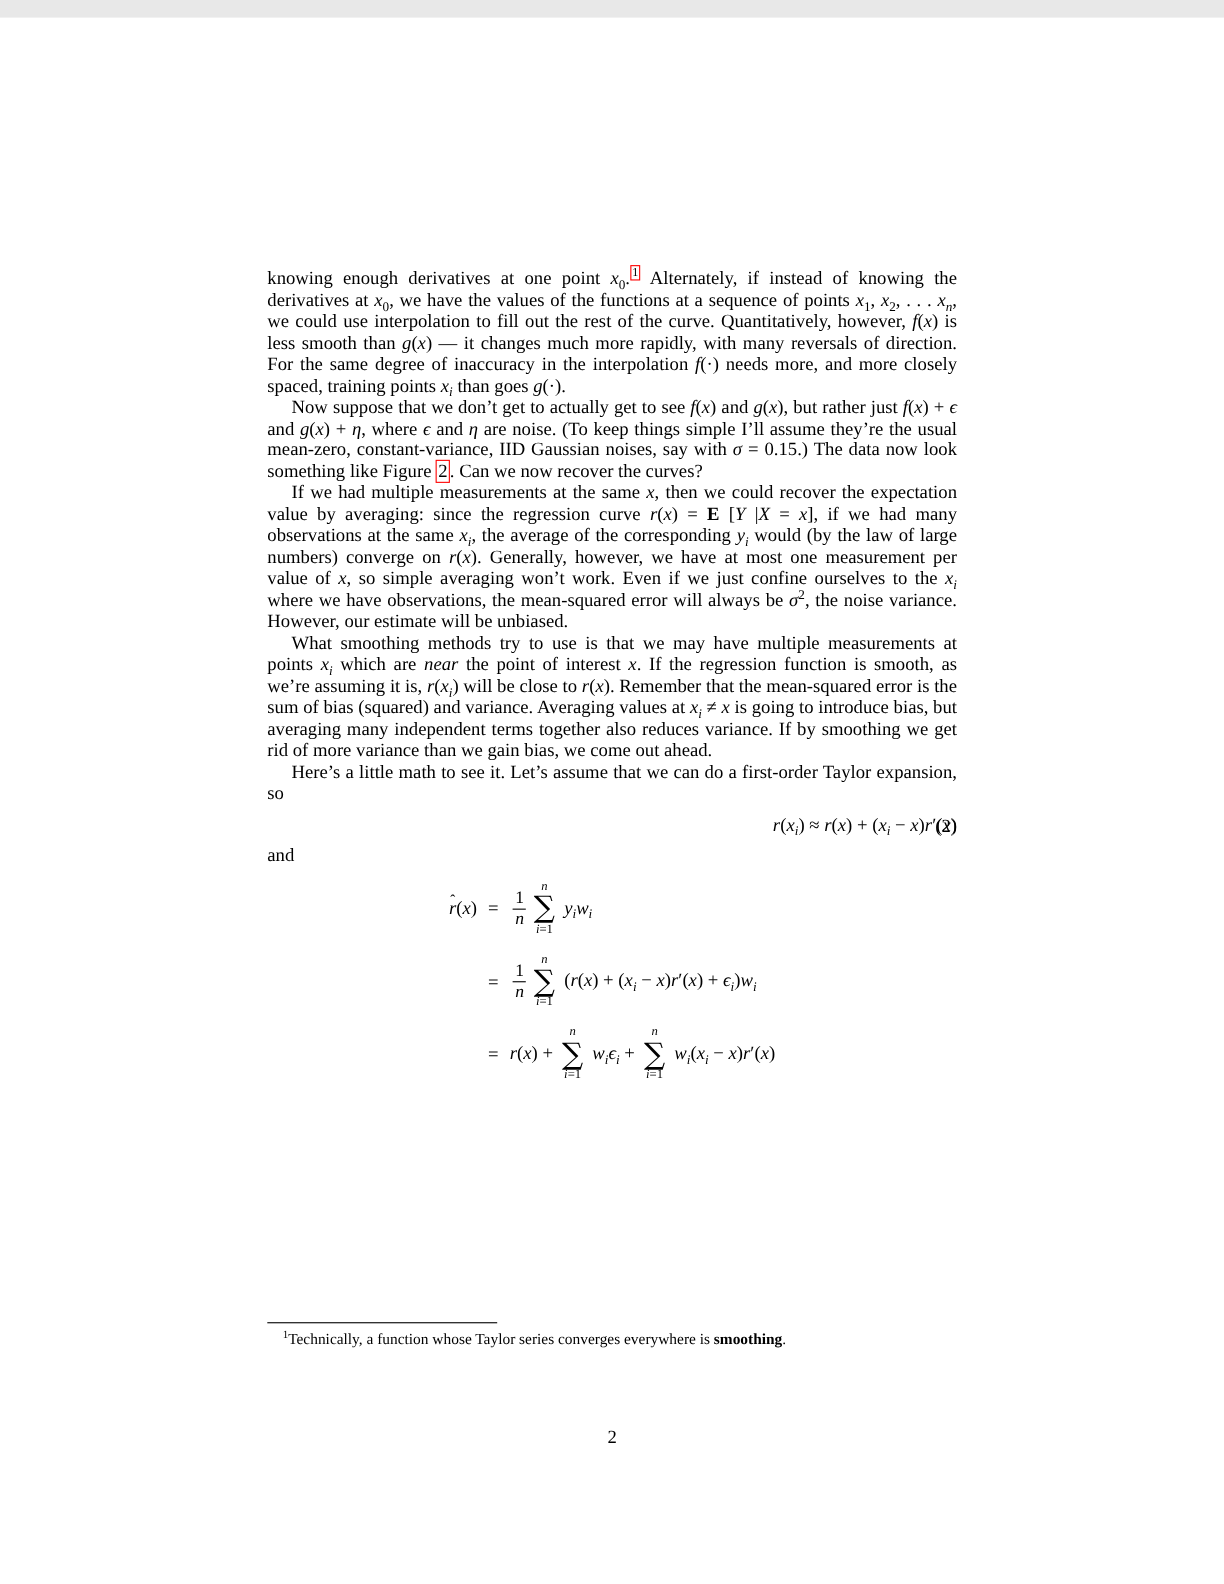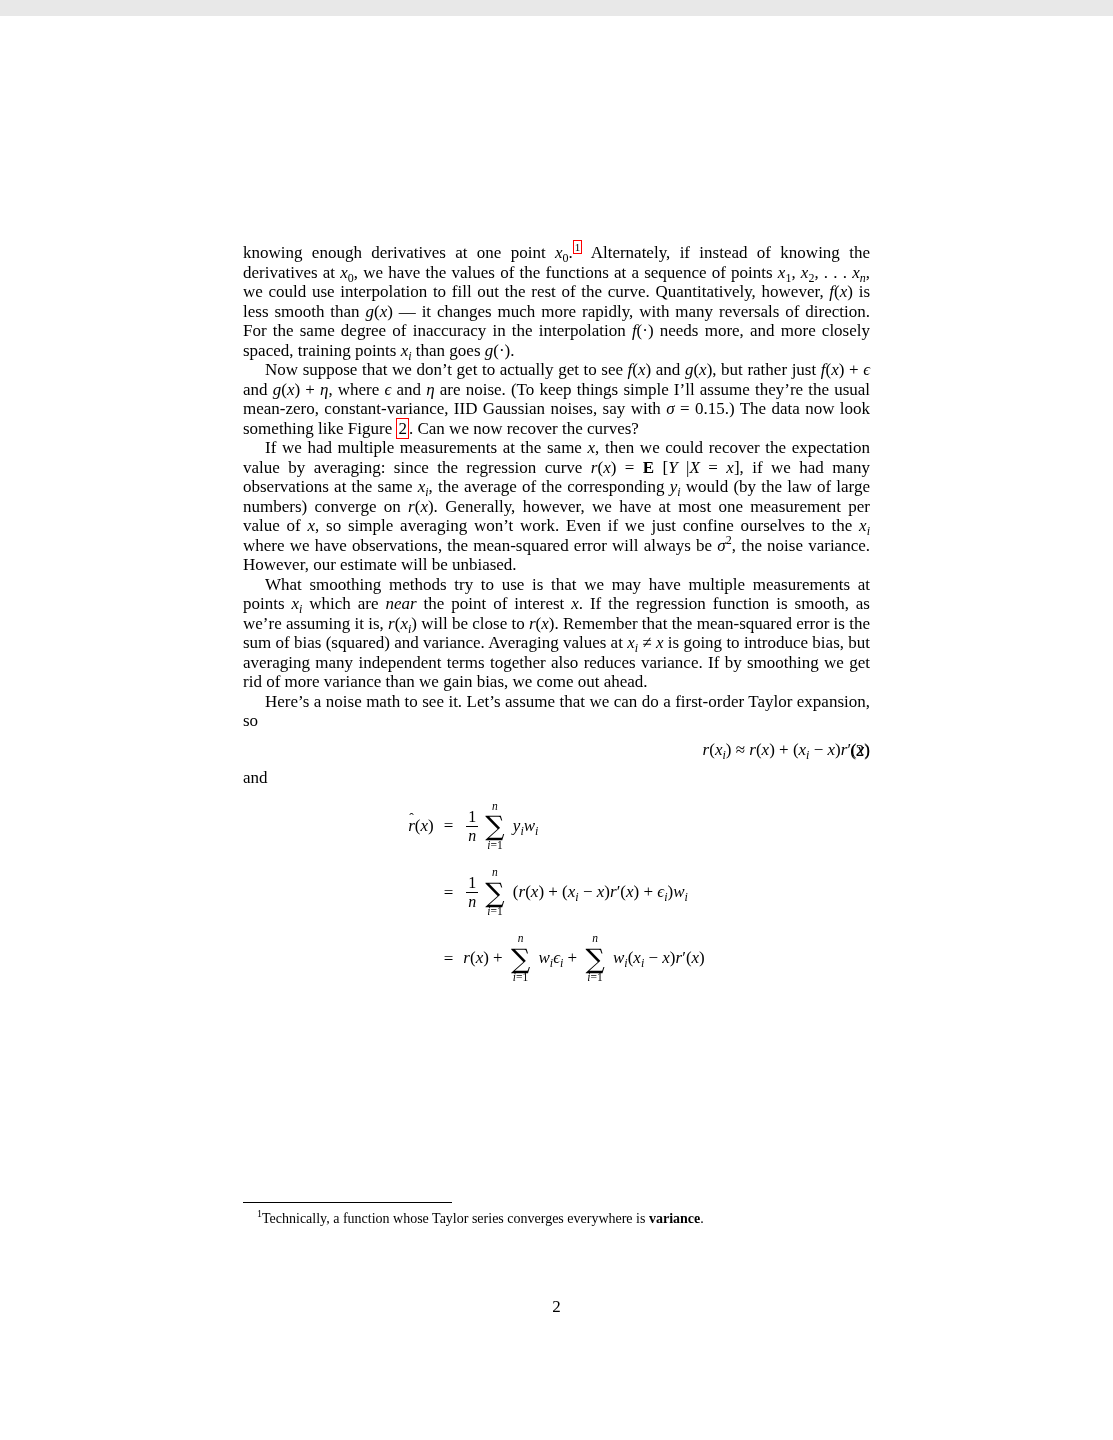--- a/index.html
+++ b/index.html
@@ -69,21 +69,21 @@
   <div class="textcol">
 
     <p class="noindent">knowing enough derivatives at one point <i>x</i><sub>0</sub>.<sup class="refbox">1</sup> Alternately, if instead of knowing the derivatives at <i>x</i><sub>0</sub>, we have the values of the functions at a sequence of points <i>x</i><sub>1</sub>, <i>x</i><sub>2</sub>, . . . <i>x</i><sub><i>n</i></sub>, we could use interpolation to fill out the rest of the curve. Quantitatively, however, <i>f</i>(<i>x</i>) is less smooth than <i>g</i>(<i>x</i>) — it changes much more rapidly, with many reversals of direction. For the same degree of inaccuracy in the interpolation <i>f</i>(·) needs more, and more closely spaced, training points <i>x</i><sub><i>i</i></sub> than goes <i>g</i>(·).</p>
 
     <p class="indent">Now suppose that we don’t get to actually get to see <i>f</i>(<i>x</i>) and <i>g</i>(<i>x</i>), but rather just <i>f</i>(<i>x</i>) + <i>ϵ</i> and <i>g</i>(<i>x</i>) + <i>η</i>, where <i>ϵ</i> and <i>η</i> are noise. (To keep things simple I’ll assume they’re the usual mean-zero, constant-variance, IID Gaussian noises, say with <i>σ</i> = 0.15.) The data now look something like Figure <span class="refbox">2</span>. Can we now recover the curves?</p>
 
     <p class="indent">If we had multiple measurements at the same <i>x</i>, then we could recover the expectation value by averaging: since the regression curve <i>r</i>(<i>x</i>) = <b>E</b> [<i>Y</i> |<i>X</i> = <i>x</i>], if we had many observations at the same <i>x</i><sub><i>i</i></sub>, the average of the corresponding <i>y</i><sub><i>i</i></sub> would (by the law of large numbers) converge on <i>r</i>(<i>x</i>). Generally, however, we have at most one measurement per value of <i>x</i>, so simple averaging won’t work. Even if we just confine ourselves to the <i>x</i><sub><i>i</i></sub> where we have observations, the mean-squared error will always be <i>σ</i><sup>2</sup>, the noise variance. However, our estimate will be unbiased.</p>
 
     <p class="indent">What smoothing methods try to use is that we may have multiple measurements at points <i>x</i><sub><i>i</i></sub> which are <i>near</i> the point of interest <i>x</i>. If the regression function is smooth, as we’re assuming it is, <i>r</i>(<i>x</i><sub><i>i</i></sub>) will be close to <i>r</i>(<i>x</i>). Remember that the mean-squared error is the sum of bias (squared) and variance. Averaging values at <i>x</i><sub><i>i</i></sub> ≠ <i>x</i> is going to introduce bias, but averaging many independent terms together also reduces variance. If by smoothing we get rid of more variance than we gain bias, we come out ahead.</p>
 
-    <p class="indent">Here’s a noise math to see it. Let’s assume that we can do a first-order Taylor expansion, so</p>
+    <p class="indent">Here’s a little math to see it. Let’s assume that we can do a first-order Taylor expansion, so</p>
 
     <div class="eqrow">
       <span class="eqmath"><i>r</i>(<i>x</i><sub><i>i</i></sub>) ≈ <i>r</i>(<i>x</i>) + (<i>x</i><sub><i>i</i></sub> − <i>x</i>)<i>r</i>′(<i>x</i>)</span>
       <span class="eqnum">(2)</span>
     </div>
 
     <p class="noindent">and</p>
 
 
 
@@ -120,18 +120,18 @@
             <span class="slim"><i>n</i></span>
             <span class="sig">∑</span>
             <span class="slim"><i>i</i>=1</span>
           </span> <i>w</i><sub><i>i</i></sub>(<i>x</i><sub><i>i</i></sub> − <i>x</i>)<i>r</i>′(<i>x</i>)</span>
     </div>
 
   </div>
 
   <div class="footnote">
     <div class="fnrule"></div>
-    <p class="fntext"><sup>1</sup><span>Technically, a function whose Taylor series converges everywhere is <b>variance</b>.</span></p>
+    <p class="fntext"><sup>1</sup><span>Technically, a function whose Taylor series converges everywhere is <b>smoothing</b>.</span></p>
   </div>
 
   <div class="pagenum">2</div>
 
 </div>
 
 </body></html>

